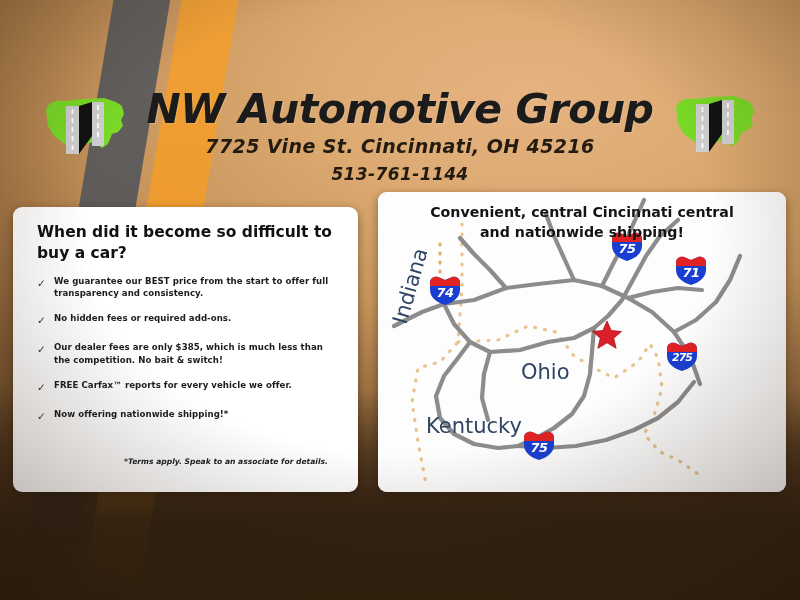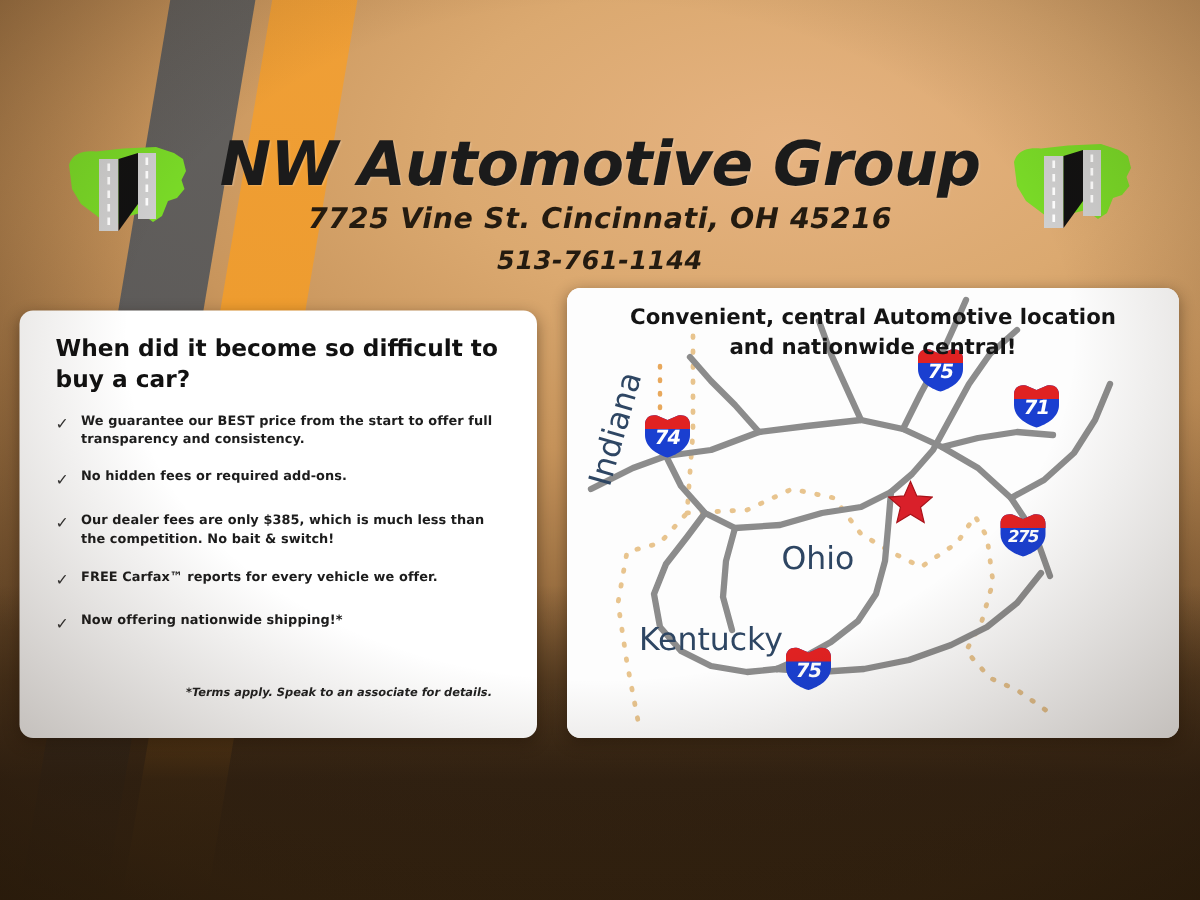--- a/index.html
+++ b/index.html
@@ -344,22 +344,22 @@
           <path d="M112 160 L106 182 L104 206 L110 228"></path>
         </g>
 
         <g stroke="#e8a85c" stroke-width="3" fill="none" stroke-linecap="round" stroke-dasharray="1 8">
           <path d="M62 52 L62 96"></path>
         </g>
       </svg>
     </div>
 
     <div class="map-title">
-      <span>Convenient, central Automotive location</span><br>
-      <span>and nationwide central!</span>
+      <span>Convenient, central Cincinnati central</span><br>
+      <span>and nationwide shipping!</span>
     </div>
 
     <div class="state-label label-indiana">Indiana</div>
     <div class="state-label label-ohio">Ohio</div>
     <div class="state-label label-kentucky">Kentucky</div>
 
     <div class="shield" style="left:50px; top:82px;">
       <svg viewBox="0 0 34 32" width="34" height="32">
         <path d="M2 9 C2 4 6 2 10 3 L17 6 L24 3 C28 2 32 4 32 9 L32 16 C32 24 24 29 17 31 C10 29 2 24 2 16 Z" fill="#1a3fd0"></path>
         <path d="M2 9 C2 4 6 2 10 3 L17 6 L24 3 C28 2 32 4 32 9 L32 12 L2 12 Z" fill="#e02222"></path>

